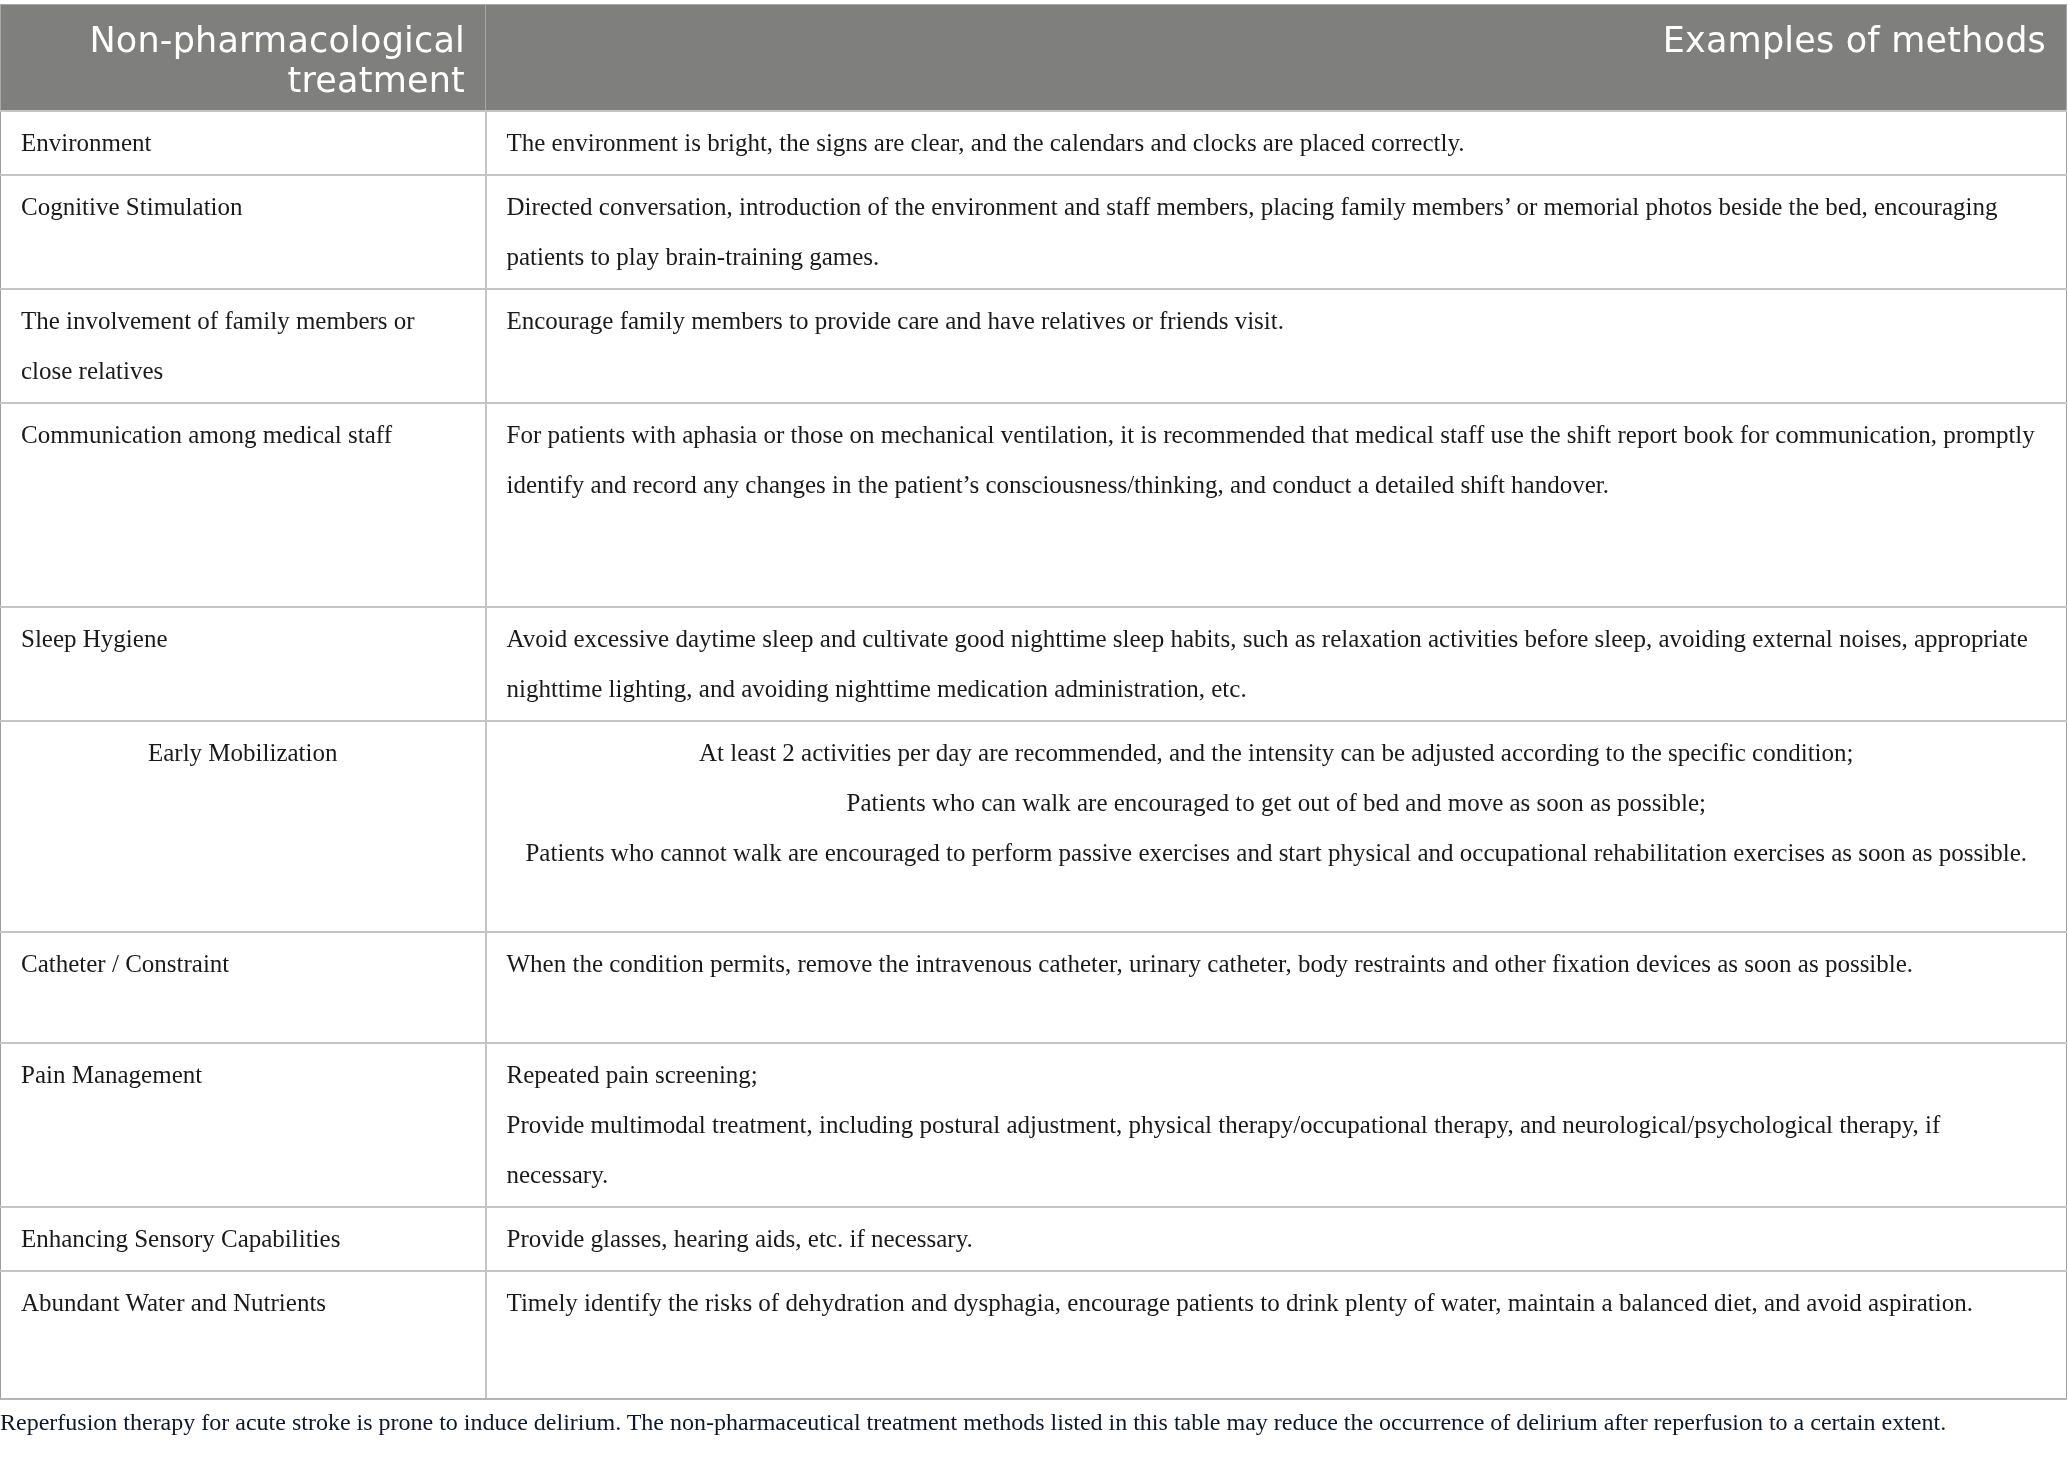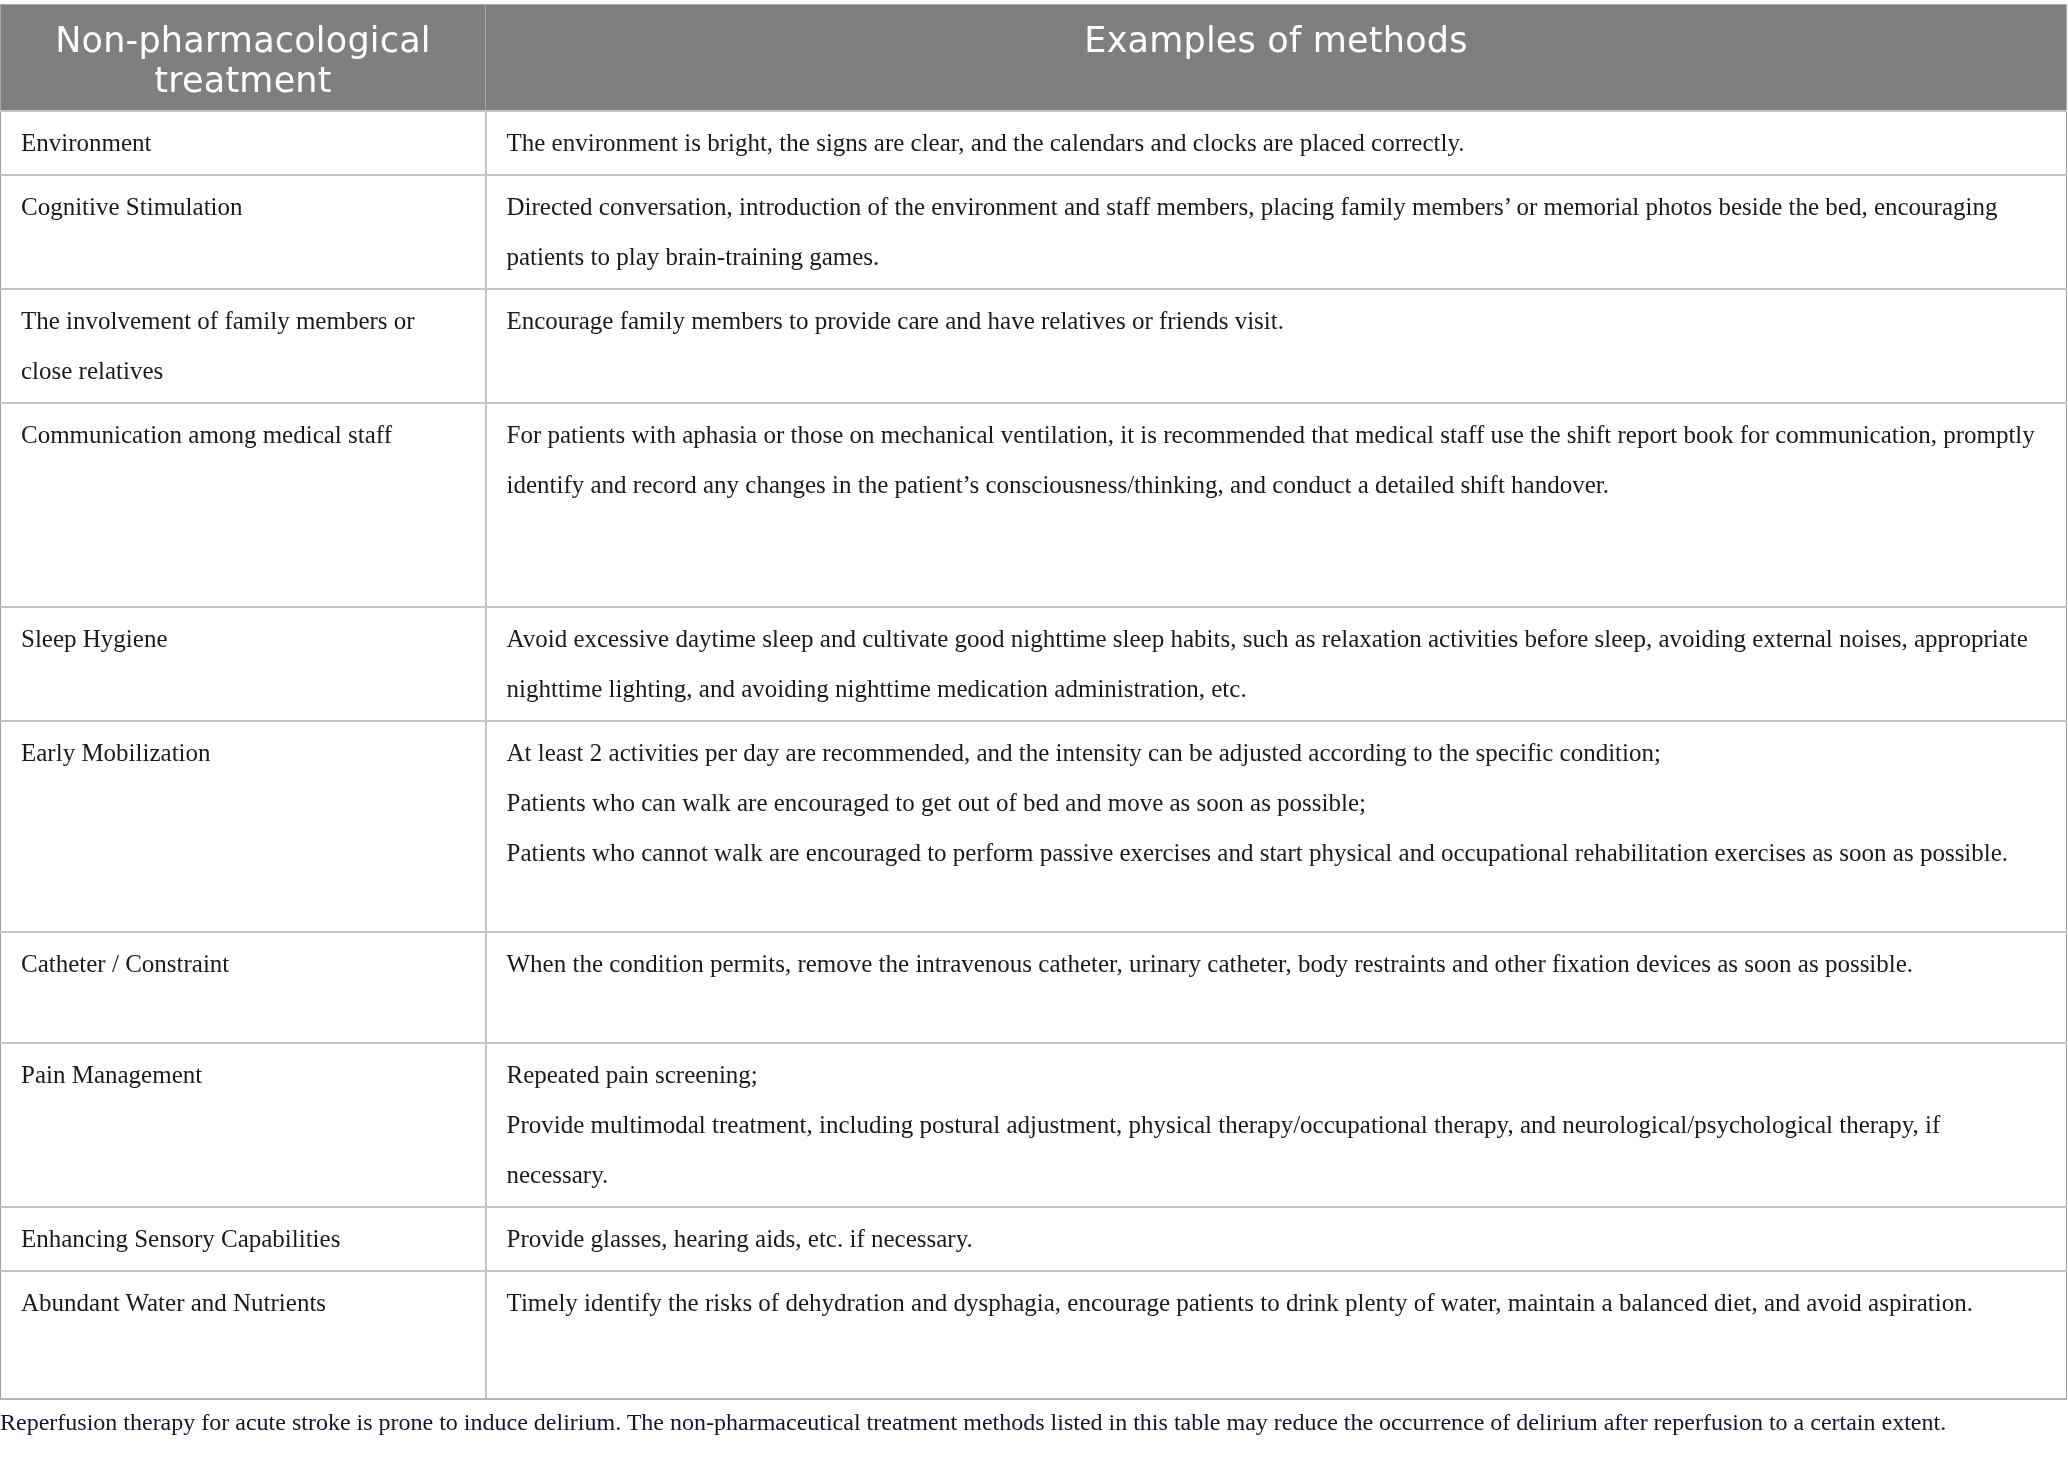--- a/index.html
+++ b/index.html
@@ -6,21 +6,21 @@
     body { width: 2068px; height: 1479px; overflow: hidden; position: relative; }
     .tbl {
       position: absolute; left: 0; top: 4px; width: 2066px;
       border-collapse: collapse; table-layout: fixed;
       font-family: "Liberation Serif", "DejaVu Serif", serif;
       color: #1a1a1a;
     }
     .tbl col.c1 { width: 485px; }
     .tbl col.c2 { width: 1581px; }
     .tbl th {
-      background: #7f807e; color: #ffffff; text-align: center; vertical-align: top;
+      background: #7f807e; color: #ffffff; text-align: right; vertical-align: top;
       font-family: "DejaVu Sans", "Liberation Sans", sans-serif; font-weight: normal;
       font-size: 35px; line-height: 40px; letter-spacing: 0.2px;
       padding: 15px 20px 10px 20px; height: 84px; box-sizing: border-box;
       border-left: 1px solid #a8a8a8; border-right: 1px solid #a8a8a8; border-top: 1px solid #a8a8a8;
     }
     .tbl td {
       vertical-align: top; font-size: 25px; line-height: 50px;
       padding: 6px 20px 6px 20px; border: 2px solid #c4c4c4;
       box-sizing: border-box;
     }
@@ -72,21 +72,21 @@
         <td class="methods">
           <span class="line">For patients with aphasia or those on mechanical ventilation, it is recommended that medical staff use the shift report book for communication, promptly identify and record any changes in the patient’s consciousness/thinking, and conduct a detailed shift handover.</span>
         </td>
       </tr>
       <tr style="height: 112px;">
         <td class="name">Sleep Hygiene</td>
         <td class="methods">
           <span class="line">Avoid excessive daytime sleep and cultivate good nighttime sleep habits, such as relaxation activities before sleep, avoiding external noises, appropriate nighttime lighting, and avoiding nighttime medication administration, etc.</span>
         </td>
       </tr>
-      <tr style="height: 211px;">
+      <tr style="height: 211px; text-align: center;">
         <td class="name">Early Mobilization</td>
         <td class="methods">
           <span class="line">At least 2 activities per day are recommended, and the intensity can be adjusted according to the specific condition;</span>
           <span class="line">Patients who can walk are encouraged to get out of bed and move as soon as possible;</span>
           <span class="line">Patients who cannot walk are encouraged to perform passive exercises and start physical and occupational rehabilitation exercises as soon as possible.</span>
         </td>
       </tr>
       <tr style="height: 111px;">
         <td class="name">Catheter / Constraint</td>
         <td class="methods">

